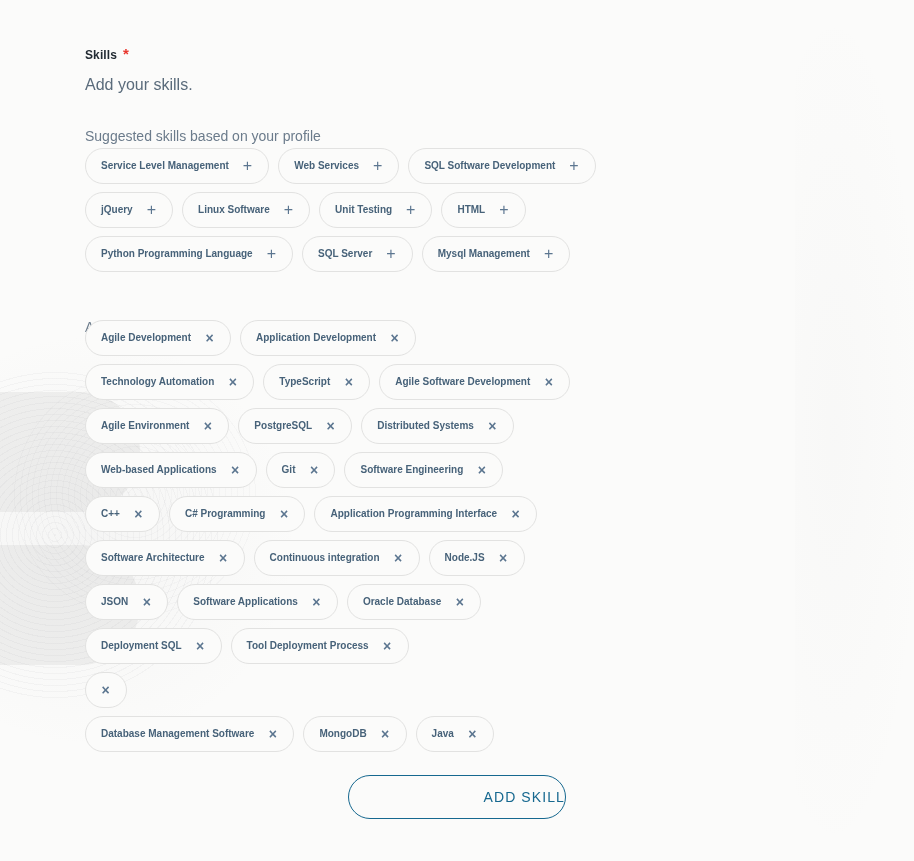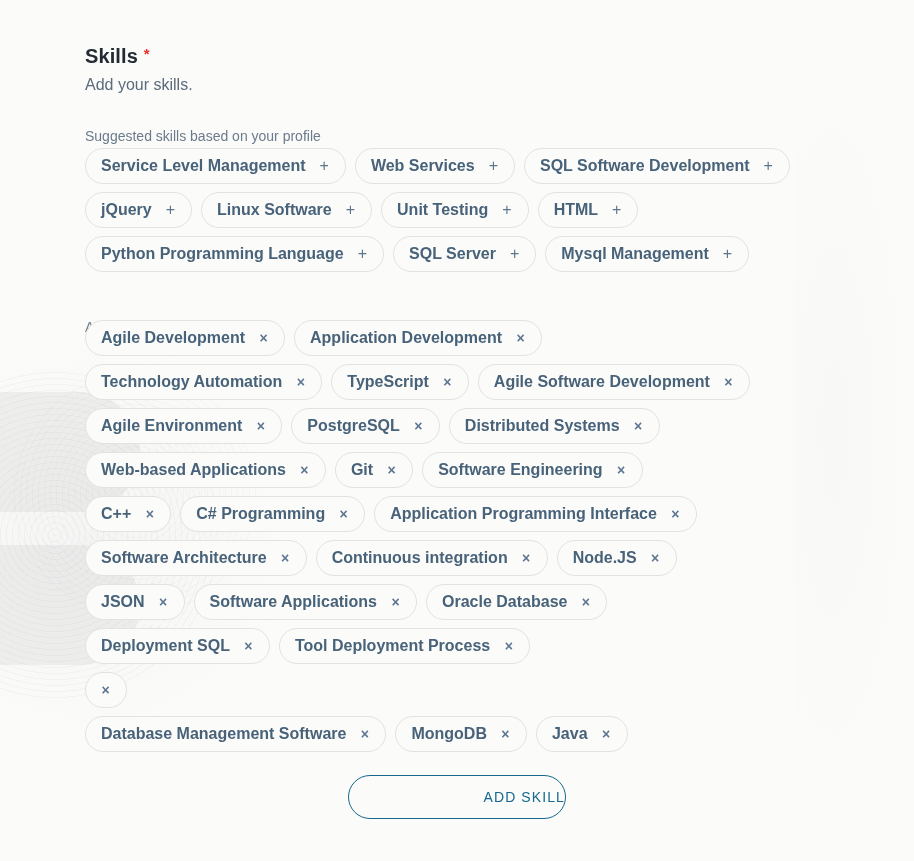--- a/index.html
+++ b/index.html
@@ -49,21 +49,21 @@
     z-index: 1;
     padding: 0;
   }
 
   .section-head {
     position: absolute;
     left: 85px;
     top: 45px;
   }
   .section-title {
-    font-size: 20px;
+    font-size: 12px;
     font-weight: bold;
     color: #222b33;
     letter-spacing: .1px;
     display: inline-block;
   }
   .required-star {
     color: #e8352c;
     font-size: 15px;
     font-weight: bold;
     display: inline-block;
@@ -110,21 +110,21 @@
     align-items: center;
     gap: 14px;
     padding: 0 16px 0 15px;
     border: 1px solid #e2e2e1;
     border-radius: 19px;
     background: #fbfbfa;
     white-space: nowrap;
     cursor: pointer;
   }
   .chip-label {
-    font-size: 16px;
+    font-size: 10px;
     font-weight: bold;
     color: #476279;
     line-height: 1;
     text-align: center;
   }
   .chip-act {
     font-size: 14px;
     color: #5c7690;
     line-height: 1;
     font-weight: bold;

